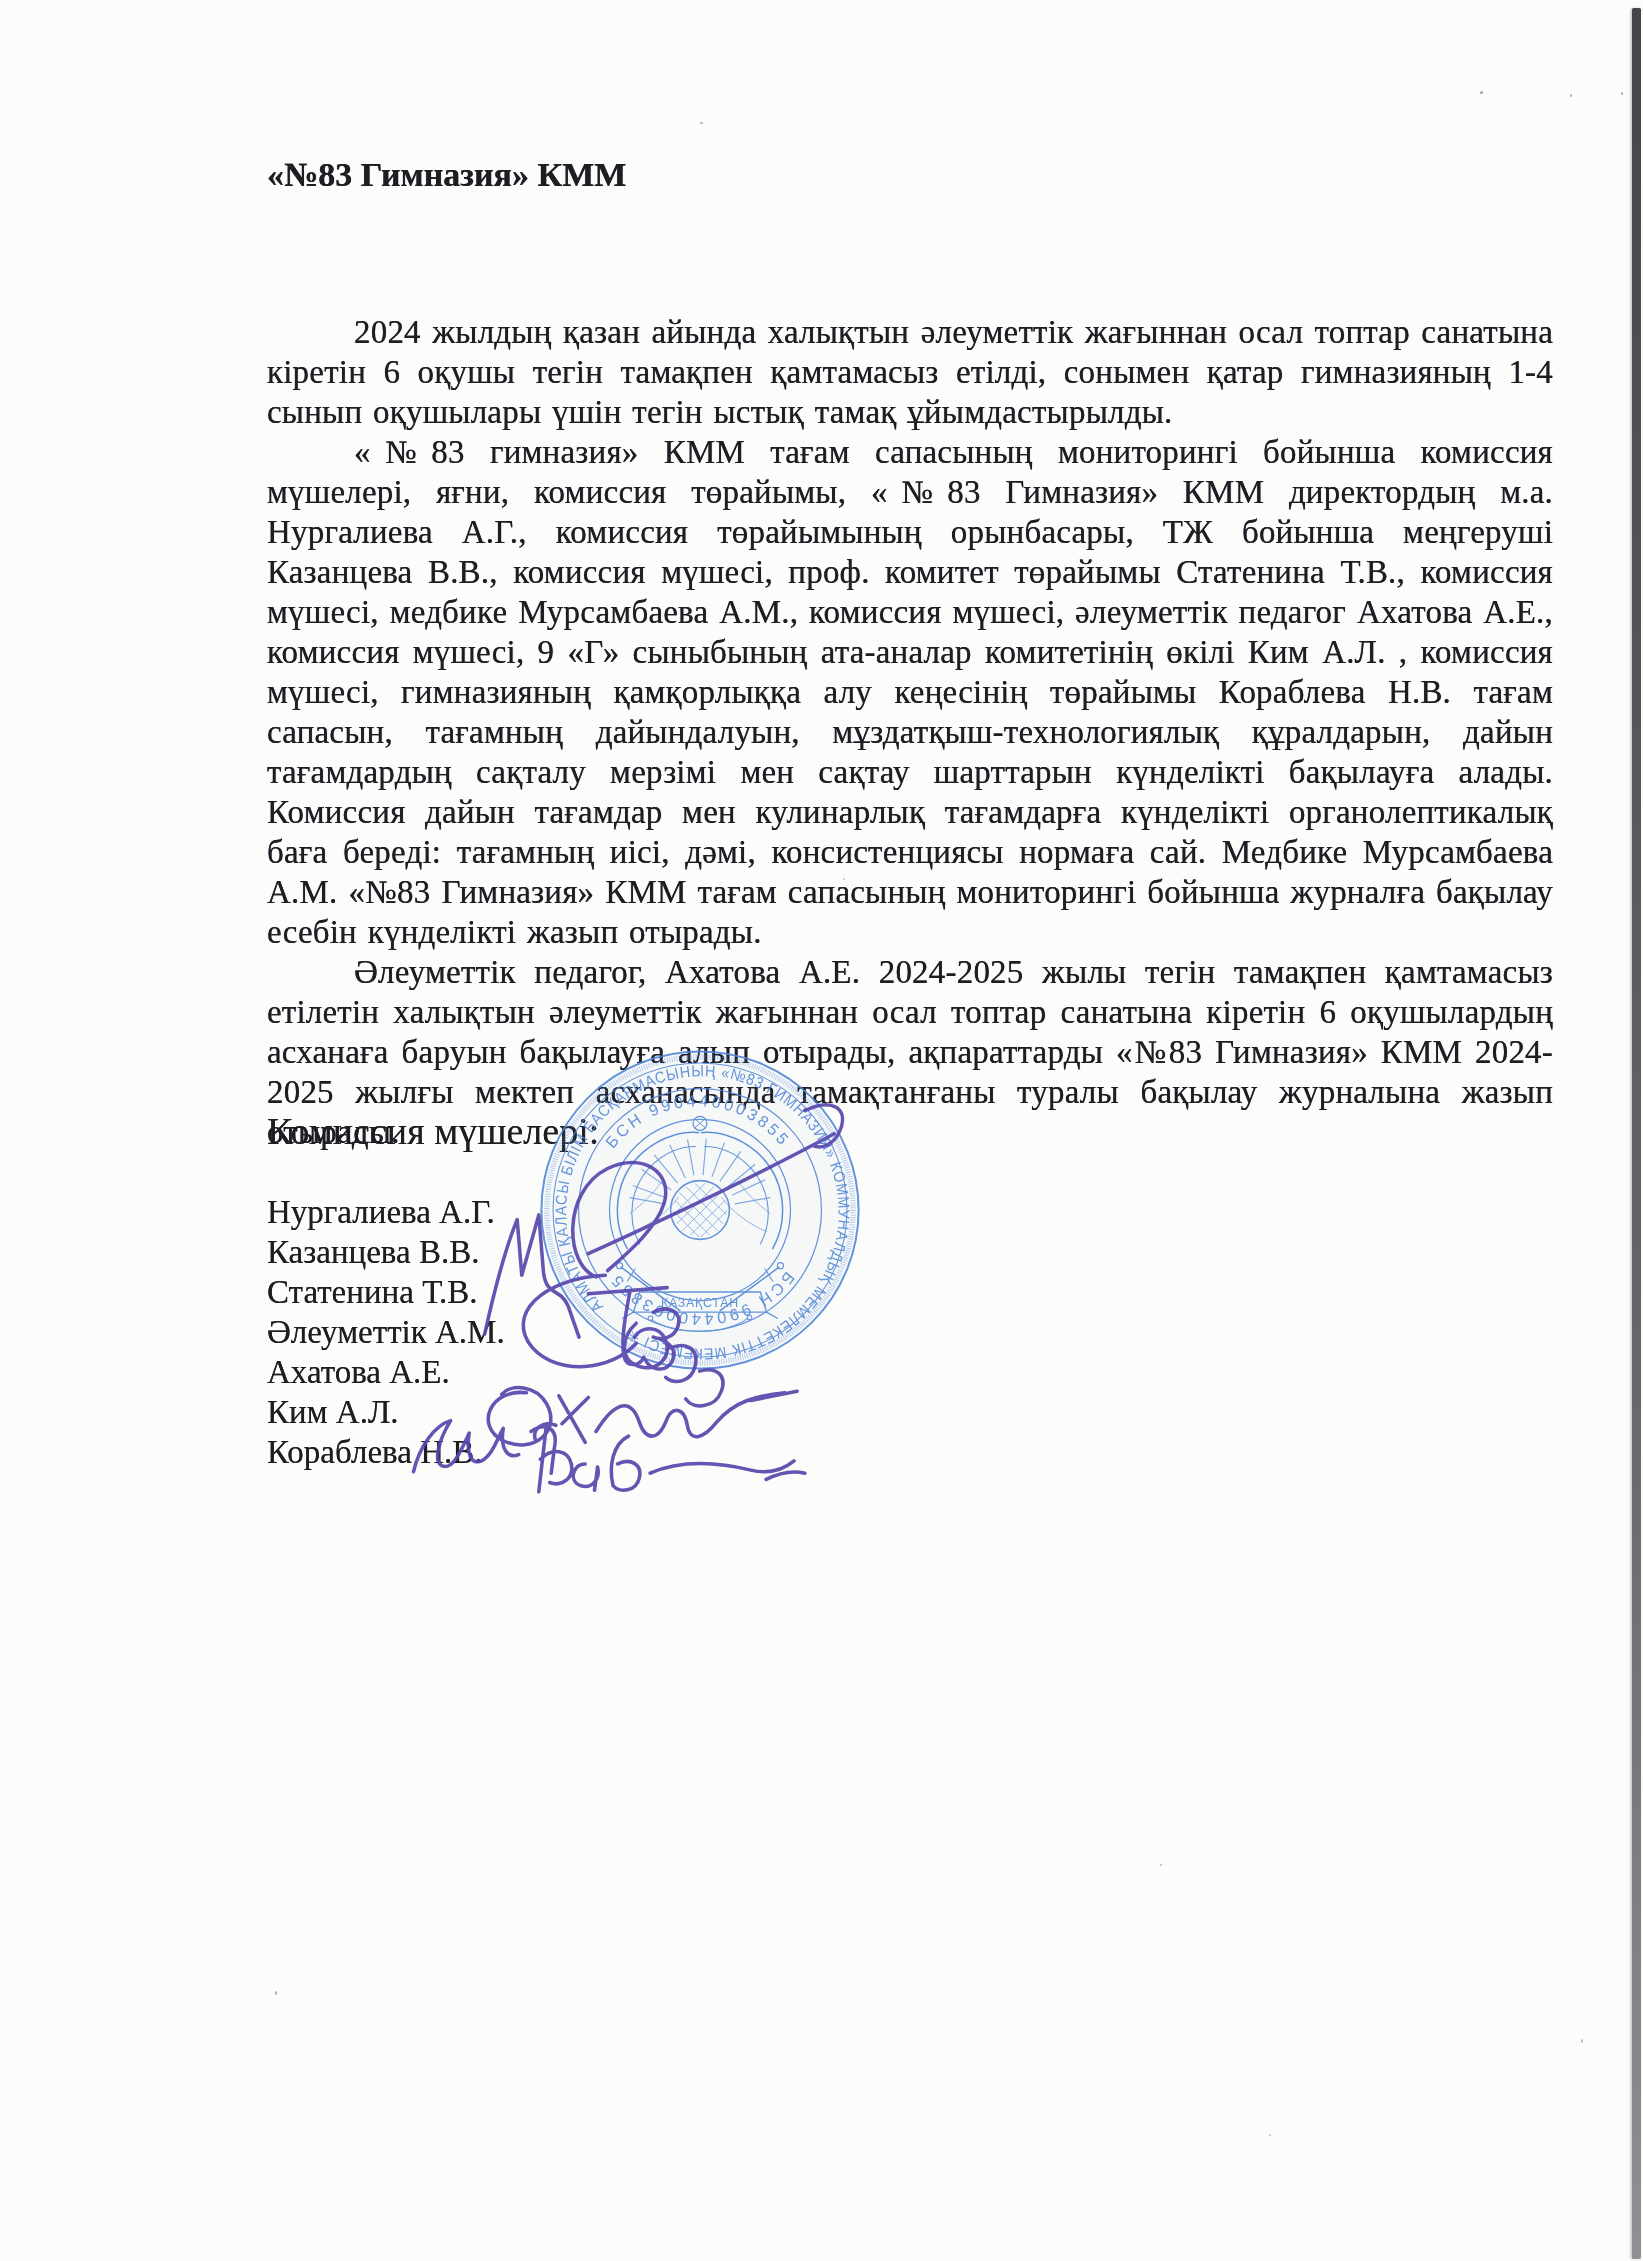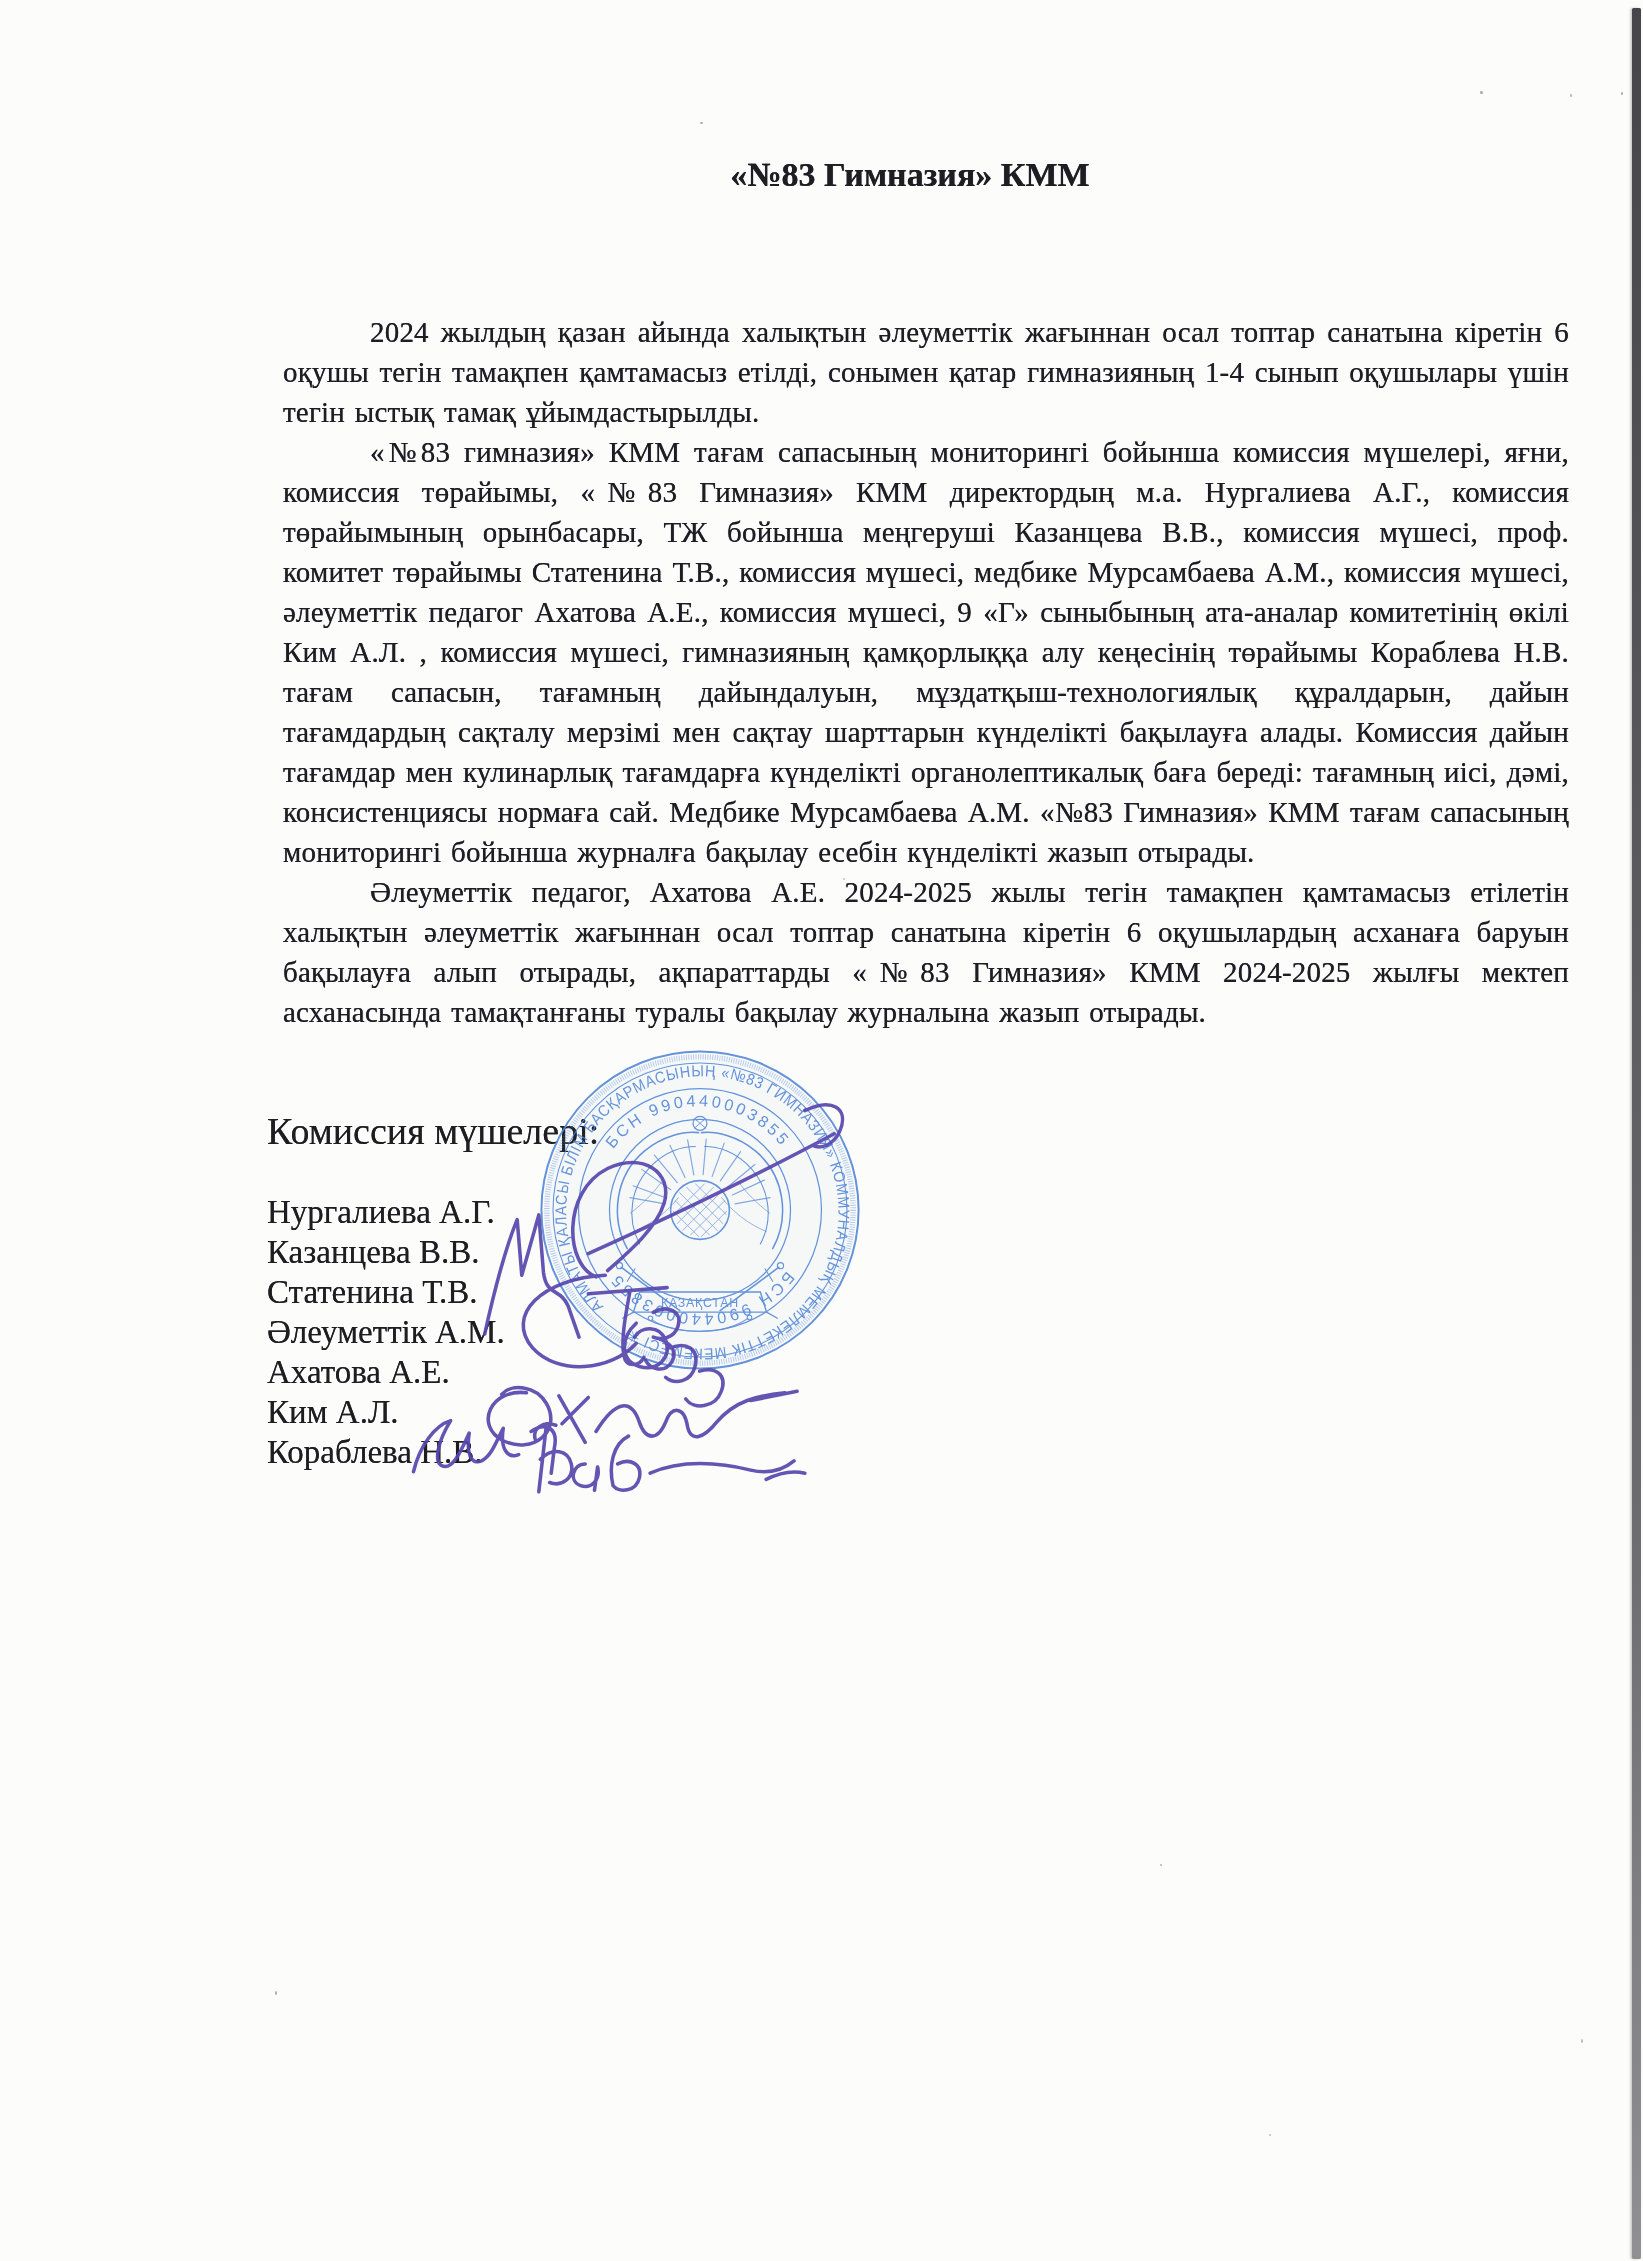--- a/index.html
+++ b/index.html
@@ -5,28 +5,28 @@
   html,body{margin:0;padding:0;}
   body{
     width:1644px;height:2261px;position:relative;overflow:hidden;
     background:#fcfcfa;
     font-family:"Liberation Serif","DejaVu Serif",serif;
     color:#1e1d22;
   }
   .abs{position:absolute;}
   
   .title-block{
-    left:267px;top:153px;width:1286px;text-align:center;
+    left:267px;top:153px;width:1286px;text-align:left;
     font-weight:700;font-size:34px;line-height:43px;
     text-shadow:0 0 0.5px rgba(25,25,35,.9), 0.8px 0 0 rgba(150,80,150,.10), -0.8px 0 0 rgba(60,130,200,.10);
   }
   
   .body-block{
-    left:283px;top:312px;width:1286px;
-    font-size:29px;line-height:40px;text-align:justify;
+    left:267px;top:312px;width:1286px;
+    font-size:33px;line-height:40px;text-align:justify;
     letter-spacing:0.2px;word-spacing:2.3px;
     text-shadow:0 0 0.5px rgba(25,25,35,.85), 0.8px 0 0 rgba(150,80,150,.10), -0.8px 0 0 rgba(60,130,200,.10);
   }
   .body-block p{margin:0;text-indent:87px;}
   
   .commission-label{
     left:267px;top:1111px;font-size:38px;line-height:40px;
     text-shadow:0 0 0.5px rgba(25,25,35,.85);
   }
   .members-block{

